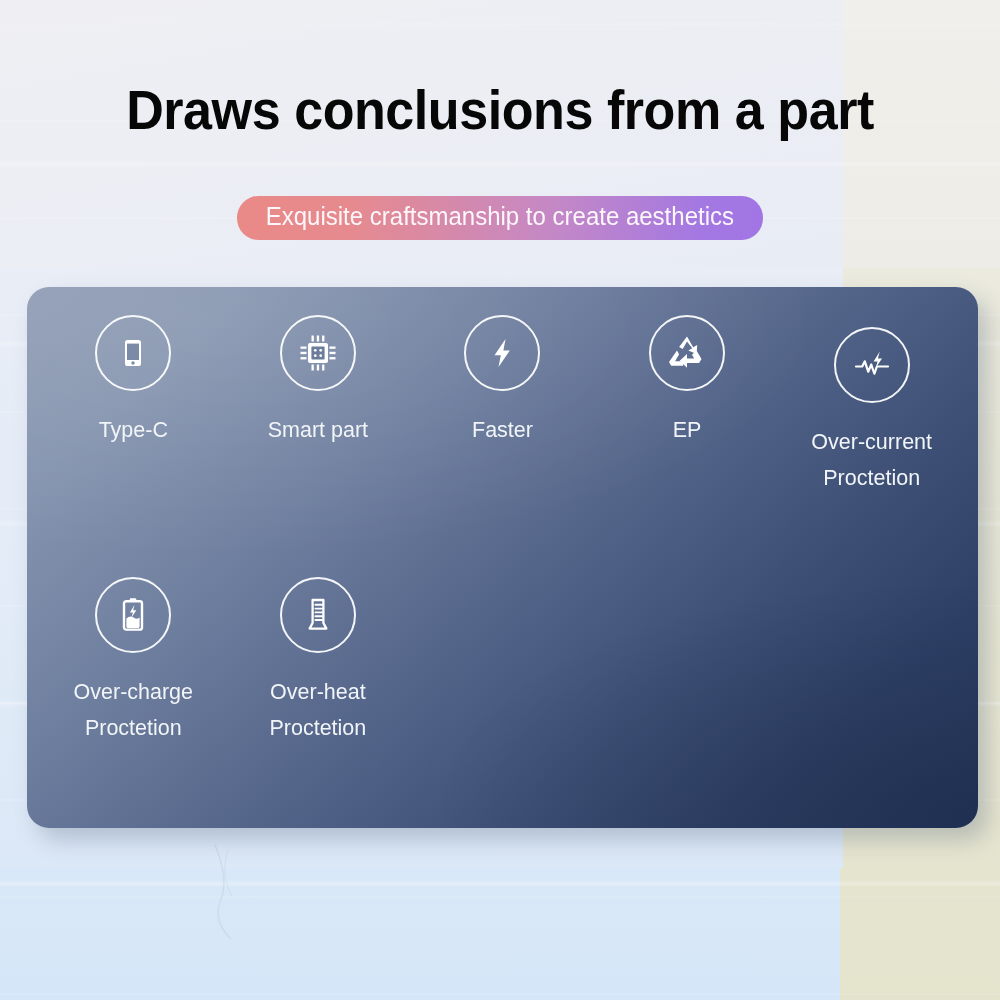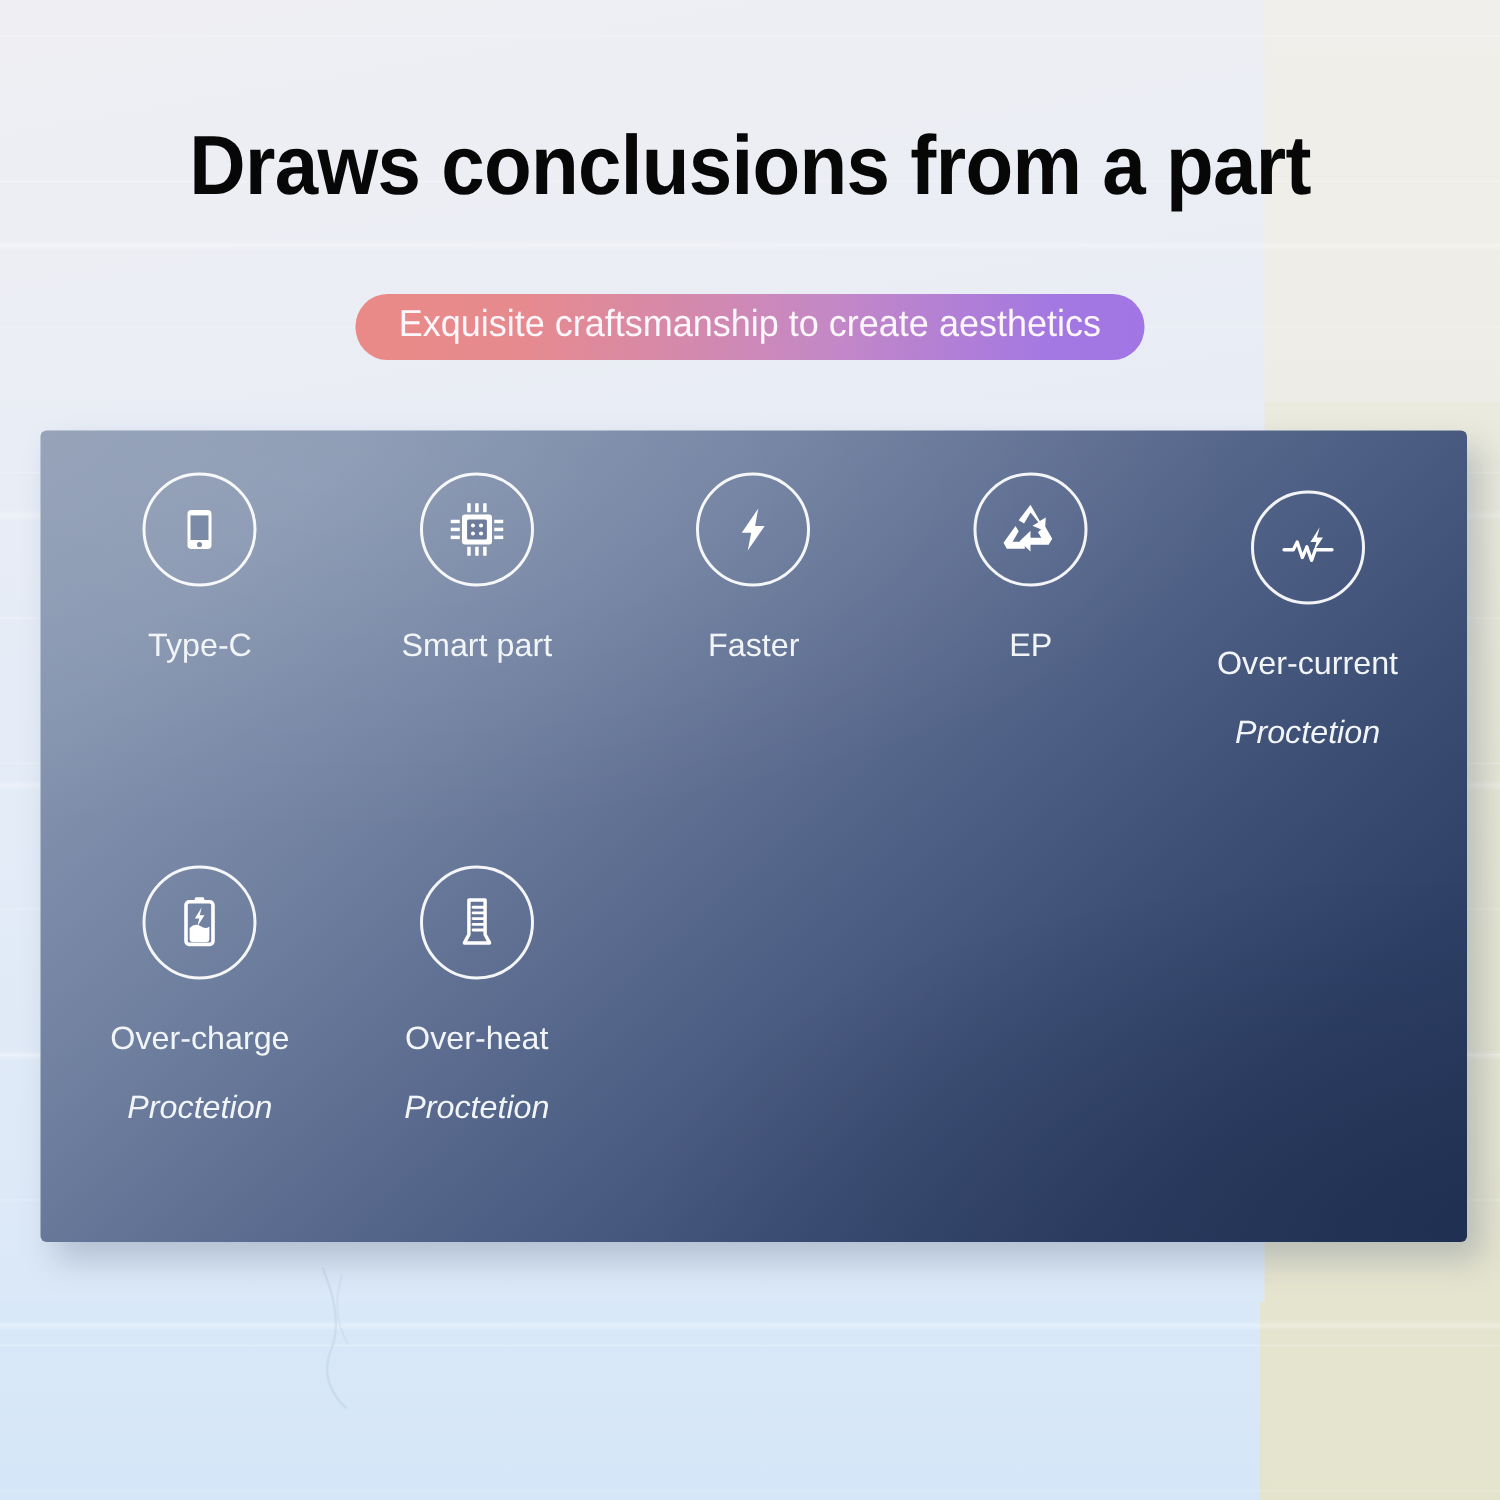--- a/index.html
+++ b/index.html
@@ -115,21 +115,21 @@
     transform: scaleX(0.96);
   }
 
   
   .panel {
     position: absolute;
     left: 27px;
     top: 287px;
     width: 951px;
     height: 541px;
-    border-radius: 4px;
+    border-radius: 22px;
     background:
       linear-gradient(138deg,
         #8e9cb4 0%,
         #8594af 14%,
         #6f7f9f 33%,
         #55668b 52%,
         #3d4f75 70%,
         #2e4066 84%,
         #25375c 100%);
     box-shadow: 10px 12px 22px rgba(70, 85, 110, .28);
@@ -174,21 +174,21 @@
   .cell-label {
     margin-top: 26px;
     font-size: 21.5px;
     line-height: 1.28;
     color: #f2f5f8;
     text-align: center;
     font-weight: 400;
     white-space: nowrap;
     font-family: "Liberation Sans Narrow", "Liberation Sans", "DejaVu Sans", sans-serif;
   }
-  .cell-label .line2 { display: block; margin-top: 18px; font-style: italic; }
+  .cell-label .line2 { display: block; margin-top: 8px; }
 
   
   .row2 .icon-ring { margin-top: 12px; }
 </style>
 </head>
 <body>
 
 <div class="bg-root">
   <div class="bg-top-left"></div>
   <div class="bg-top-right"></div>

